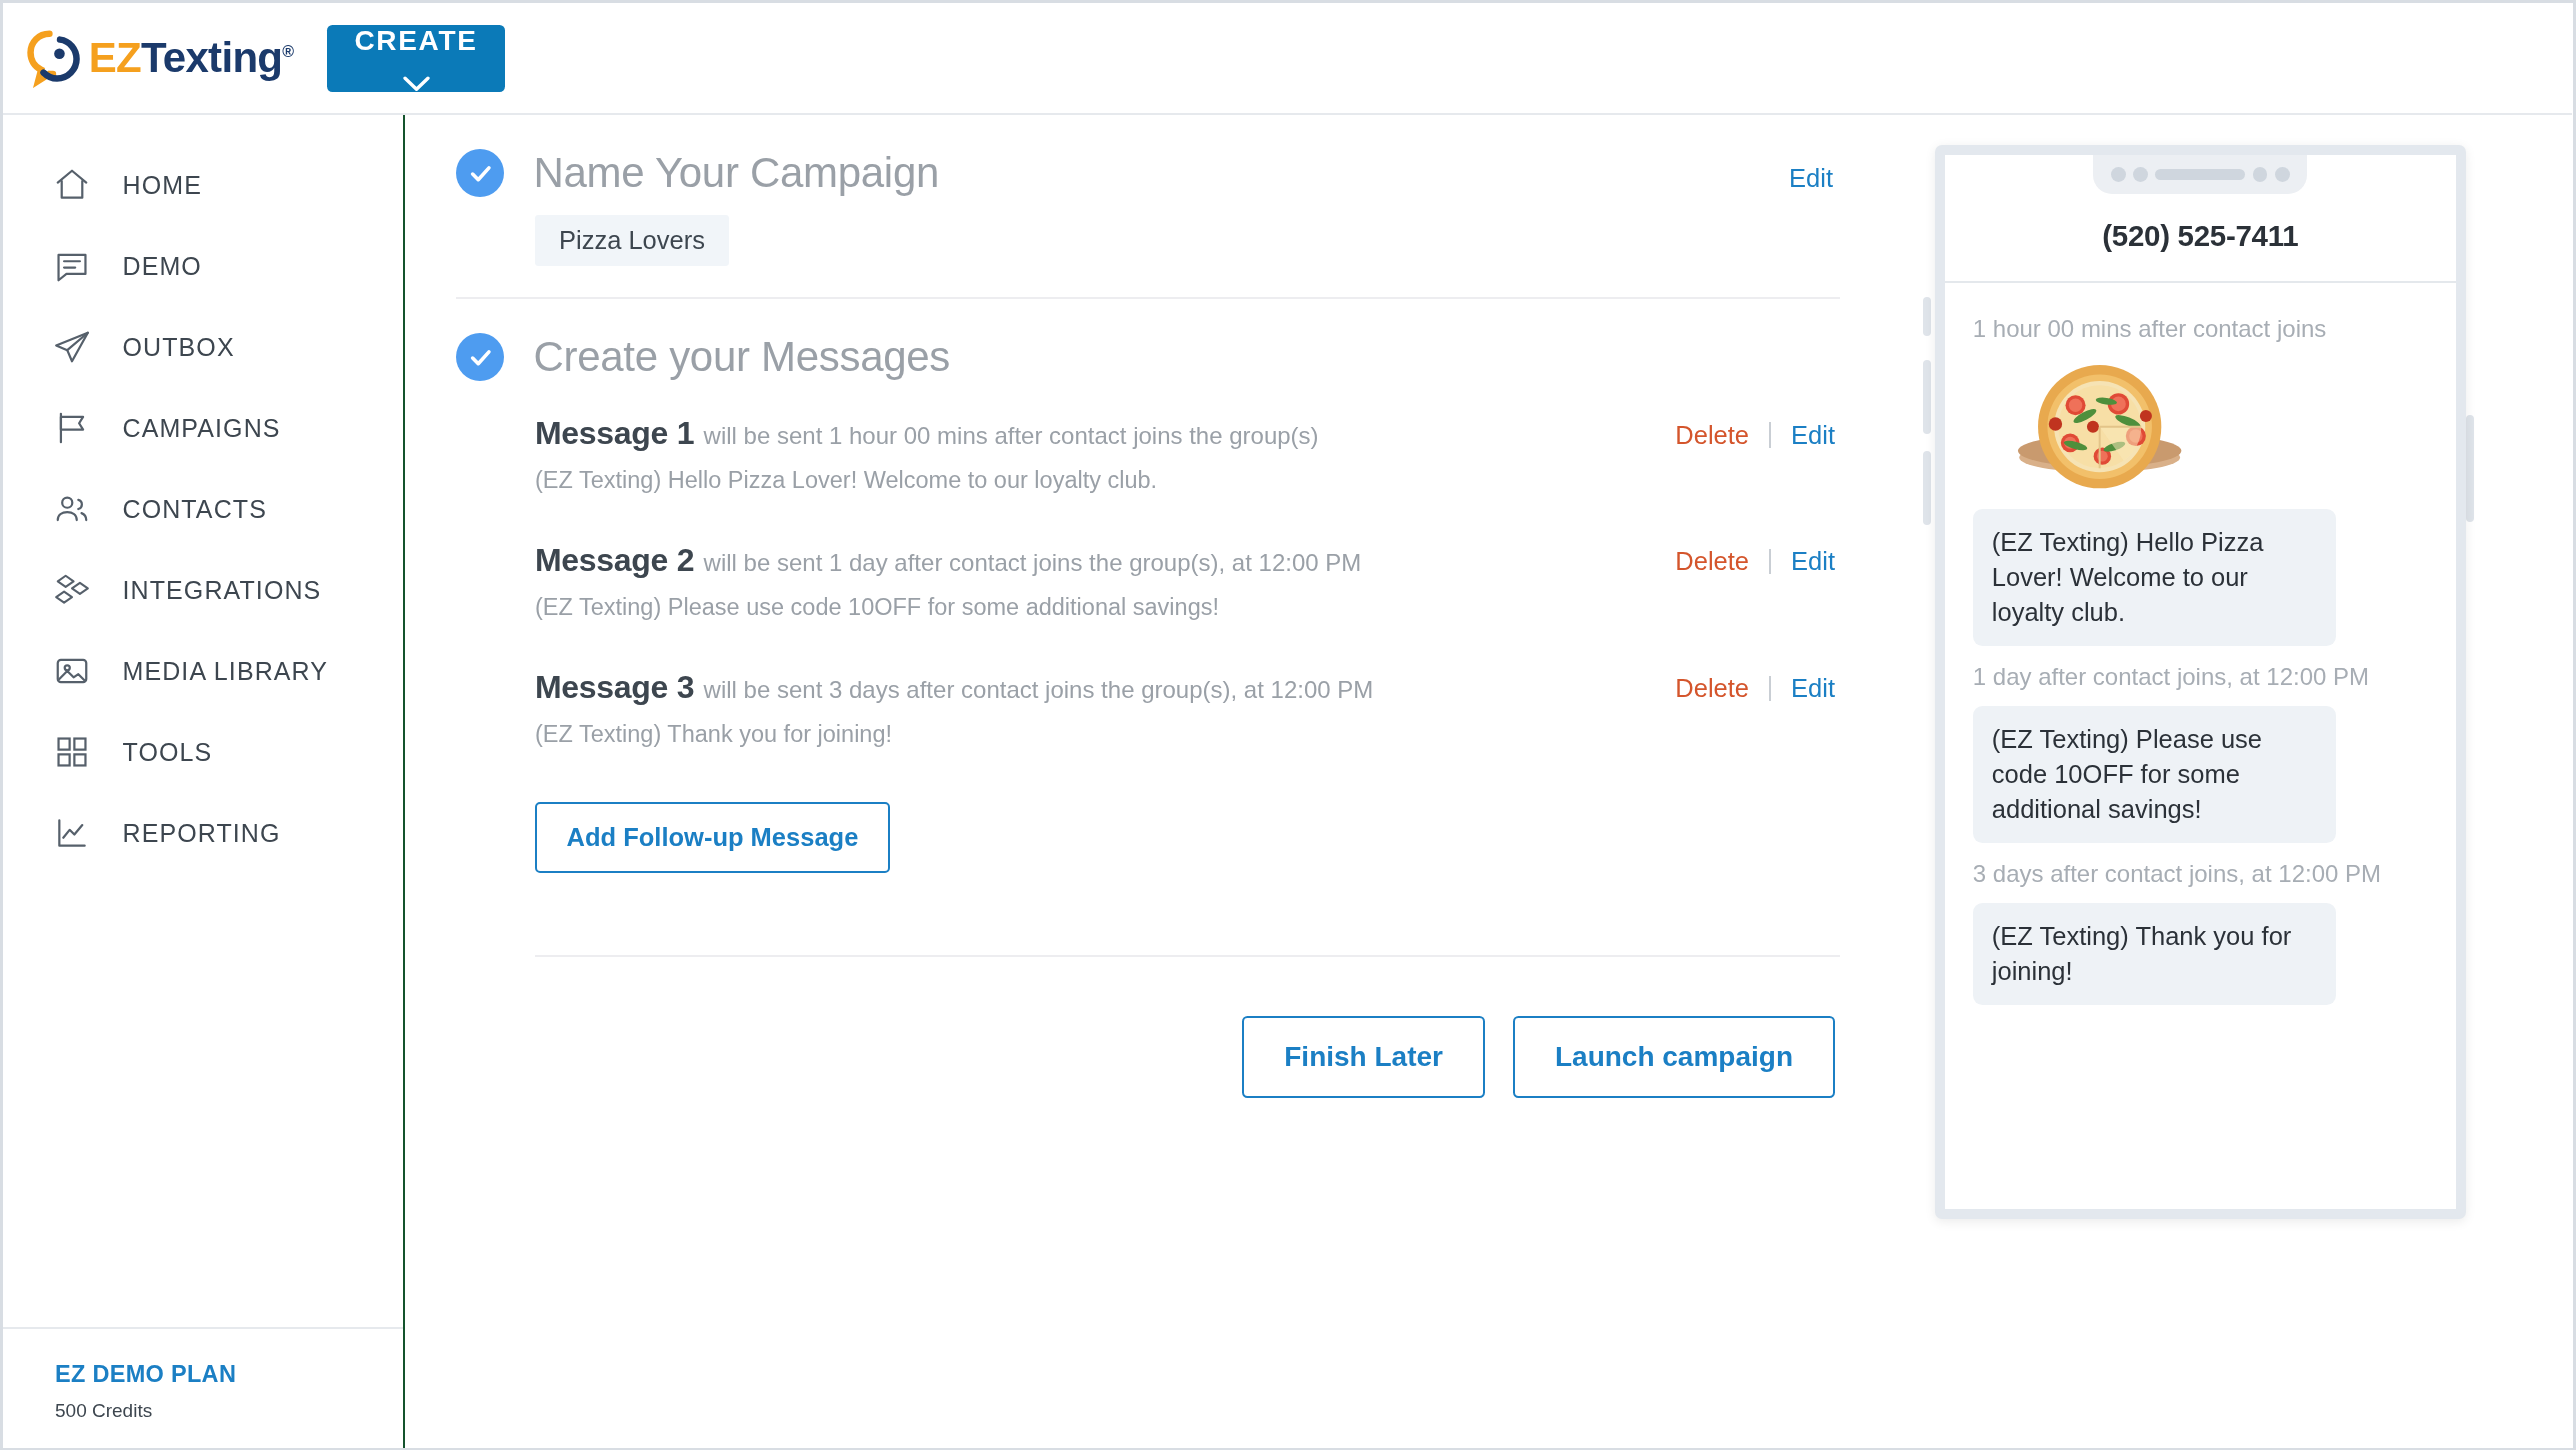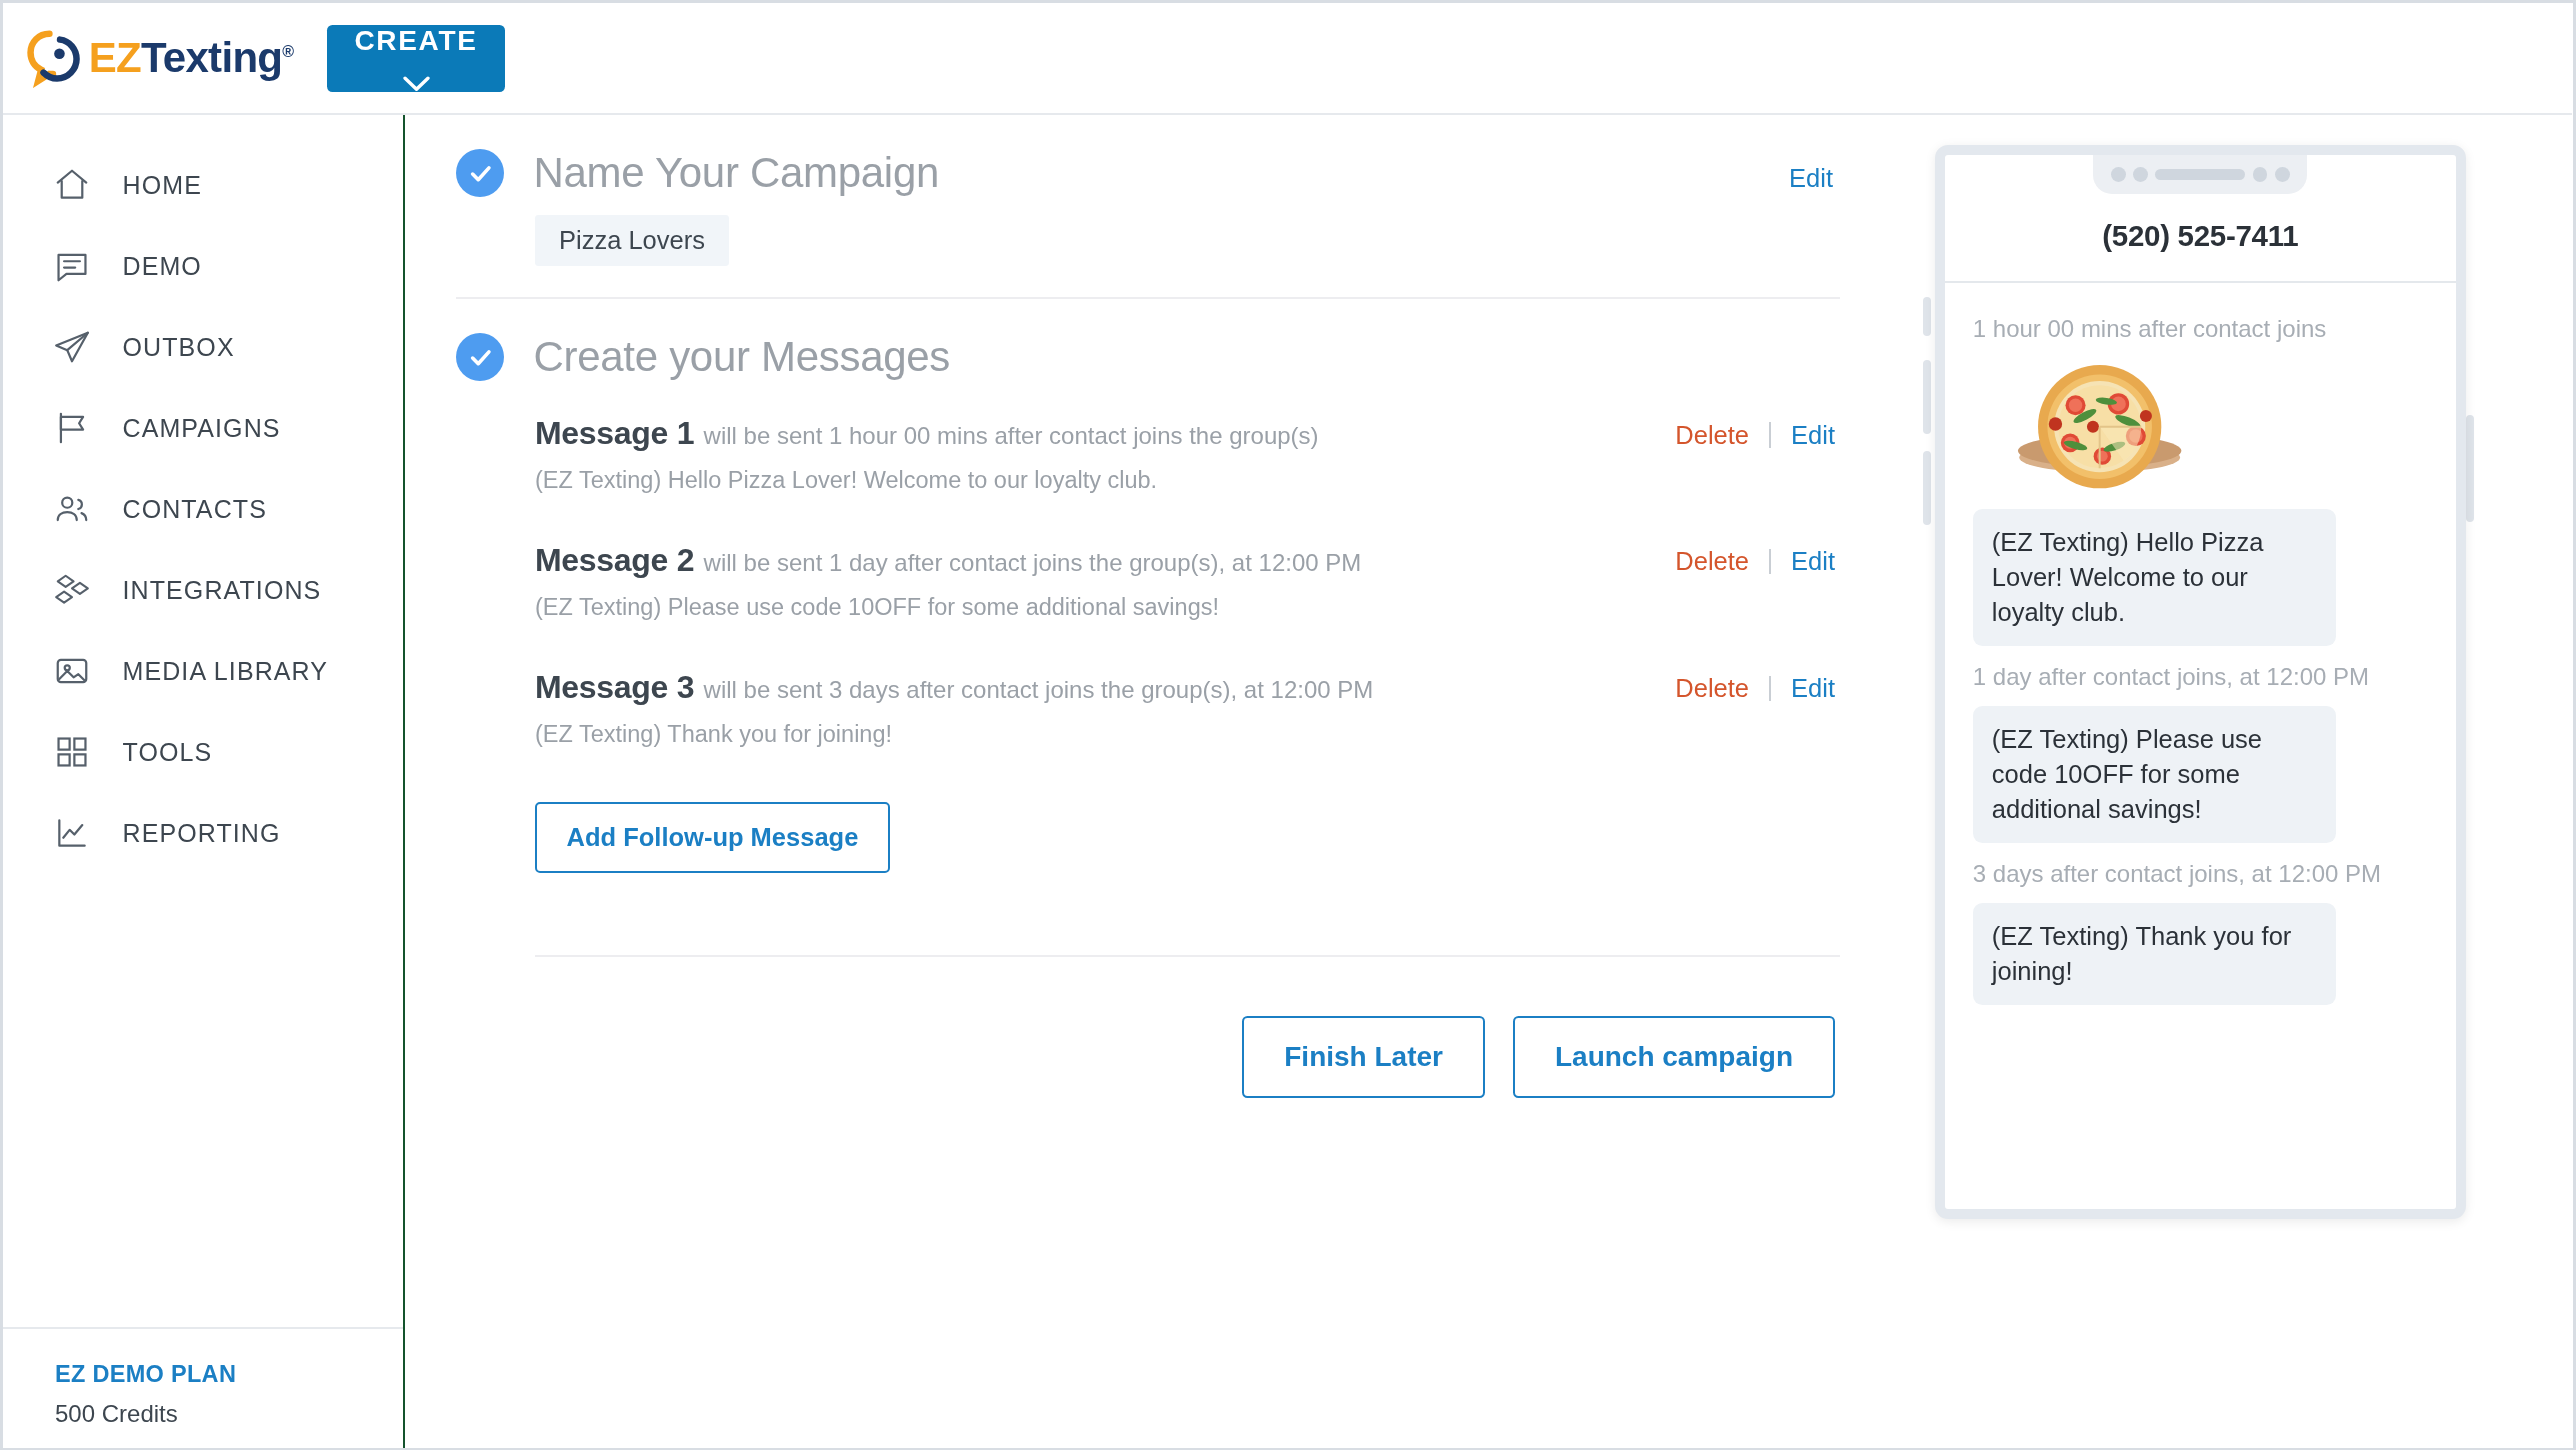--- a/index.html
+++ b/index.html
@@ -95,21 +95,21 @@
     border-top: 2px solid #e6e9ed;
     padding: 32px 0 0 52px;
     height: 121px;
   }
   .plan-name {
     font-size: 23.5px; font-weight: 700;
     color: #1b7fc4; letter-spacing: 0.3px;
     cursor: pointer;
   }
   .plan-credits {
-    font-size: 24px; color: #3d464f;
+    font-size: 19px; color: #3d464f;
     margin-top: 12px;
   }
 
   
   .main {
     position: absolute; top: 112px; left: 404px;
     width: 1500px; height: 985px;
     background: #ffffff;
     padding: 0;
   }
@@ -225,21 +225,21 @@
   
   .phone-wrap {
     position: absolute;
     left: 1917px; top: 142px;
     width: 557px; height: 1074px;
   }
   .phone {
     position: absolute; left: 14.8px; top: 0;
     width: 531px; height: 1074px;
     border: 10.7px solid #e3e8ee;
-    border-radius: 13px;
+    border-radius: 7px;
     background: #ffffff;
     box-shadow: 0 2.7px 10.7px rgba(0,0,0,0.08);
     overflow: hidden;
   }
   .notch {
     position: absolute; left: 50%; transform: translateX(-50%);
     top: 0;
     width: 214px; height: 39px;
     background: #eceff3;
     border-radius: 0 0 19px 19px;

